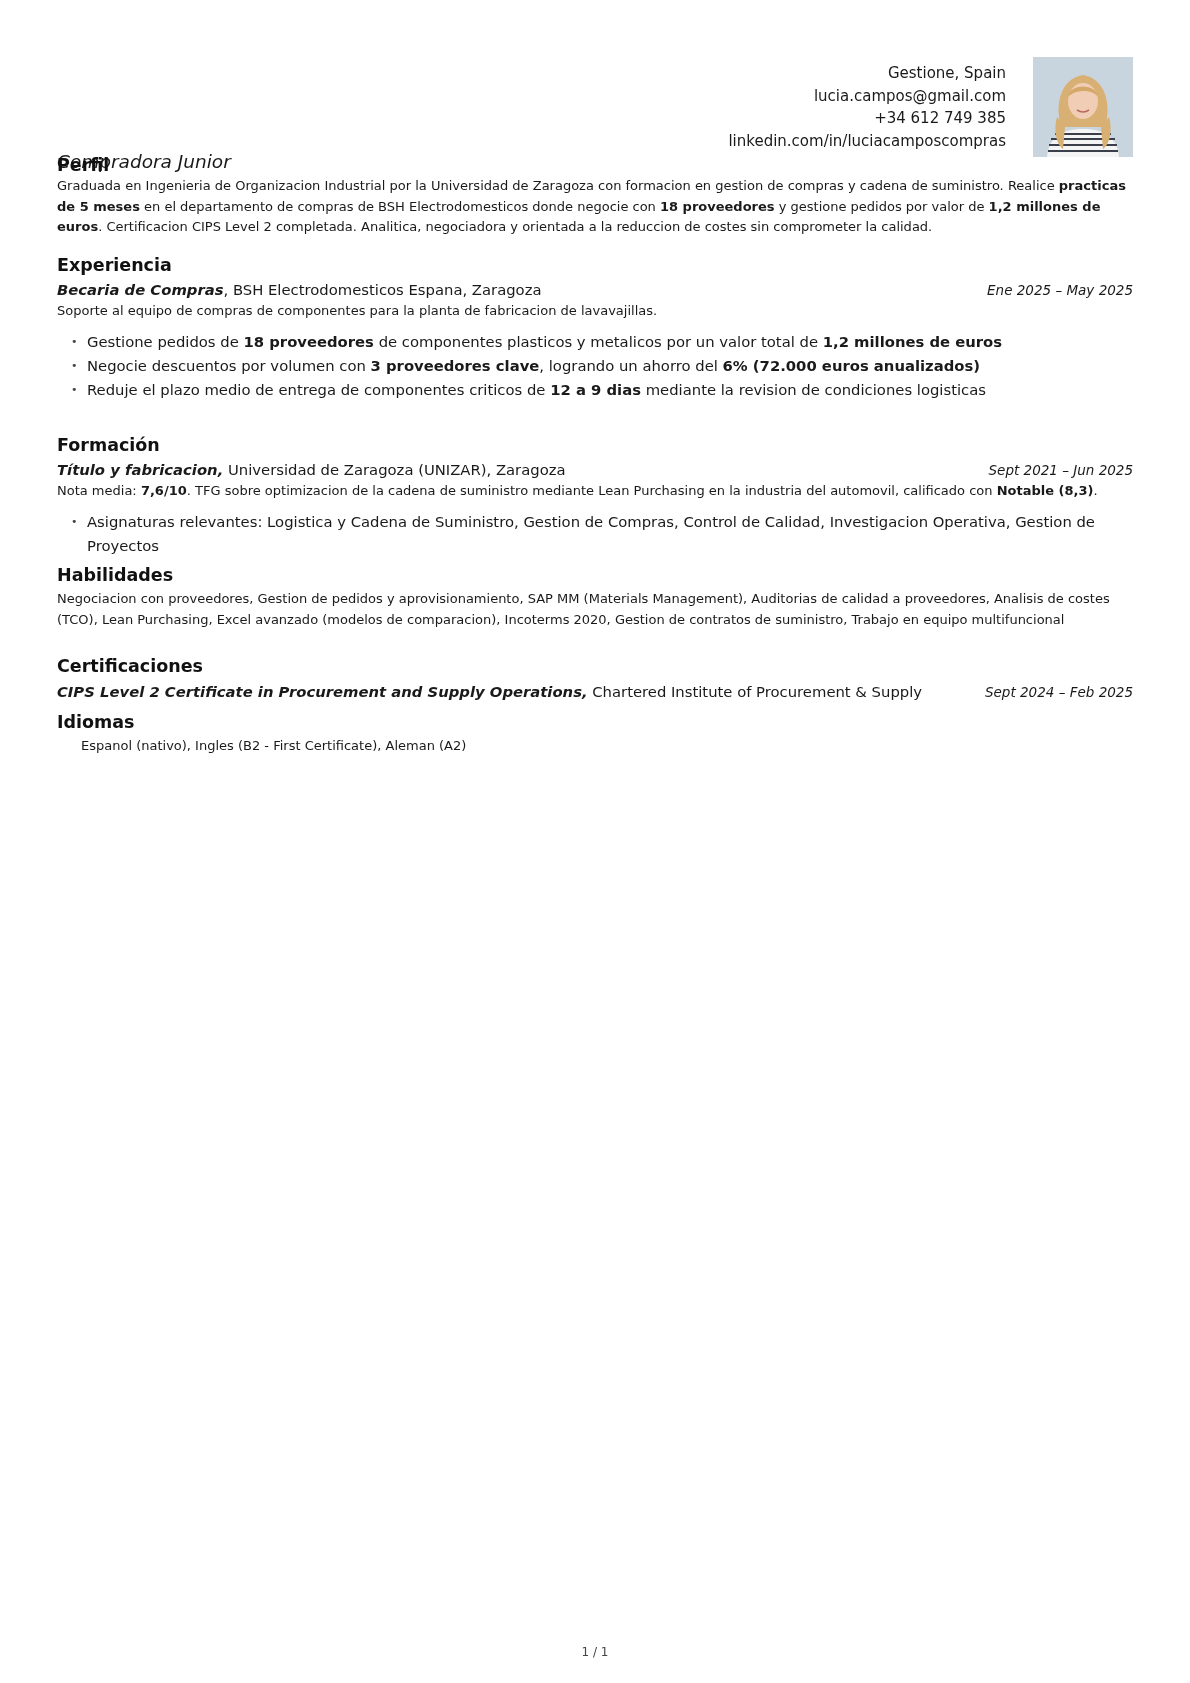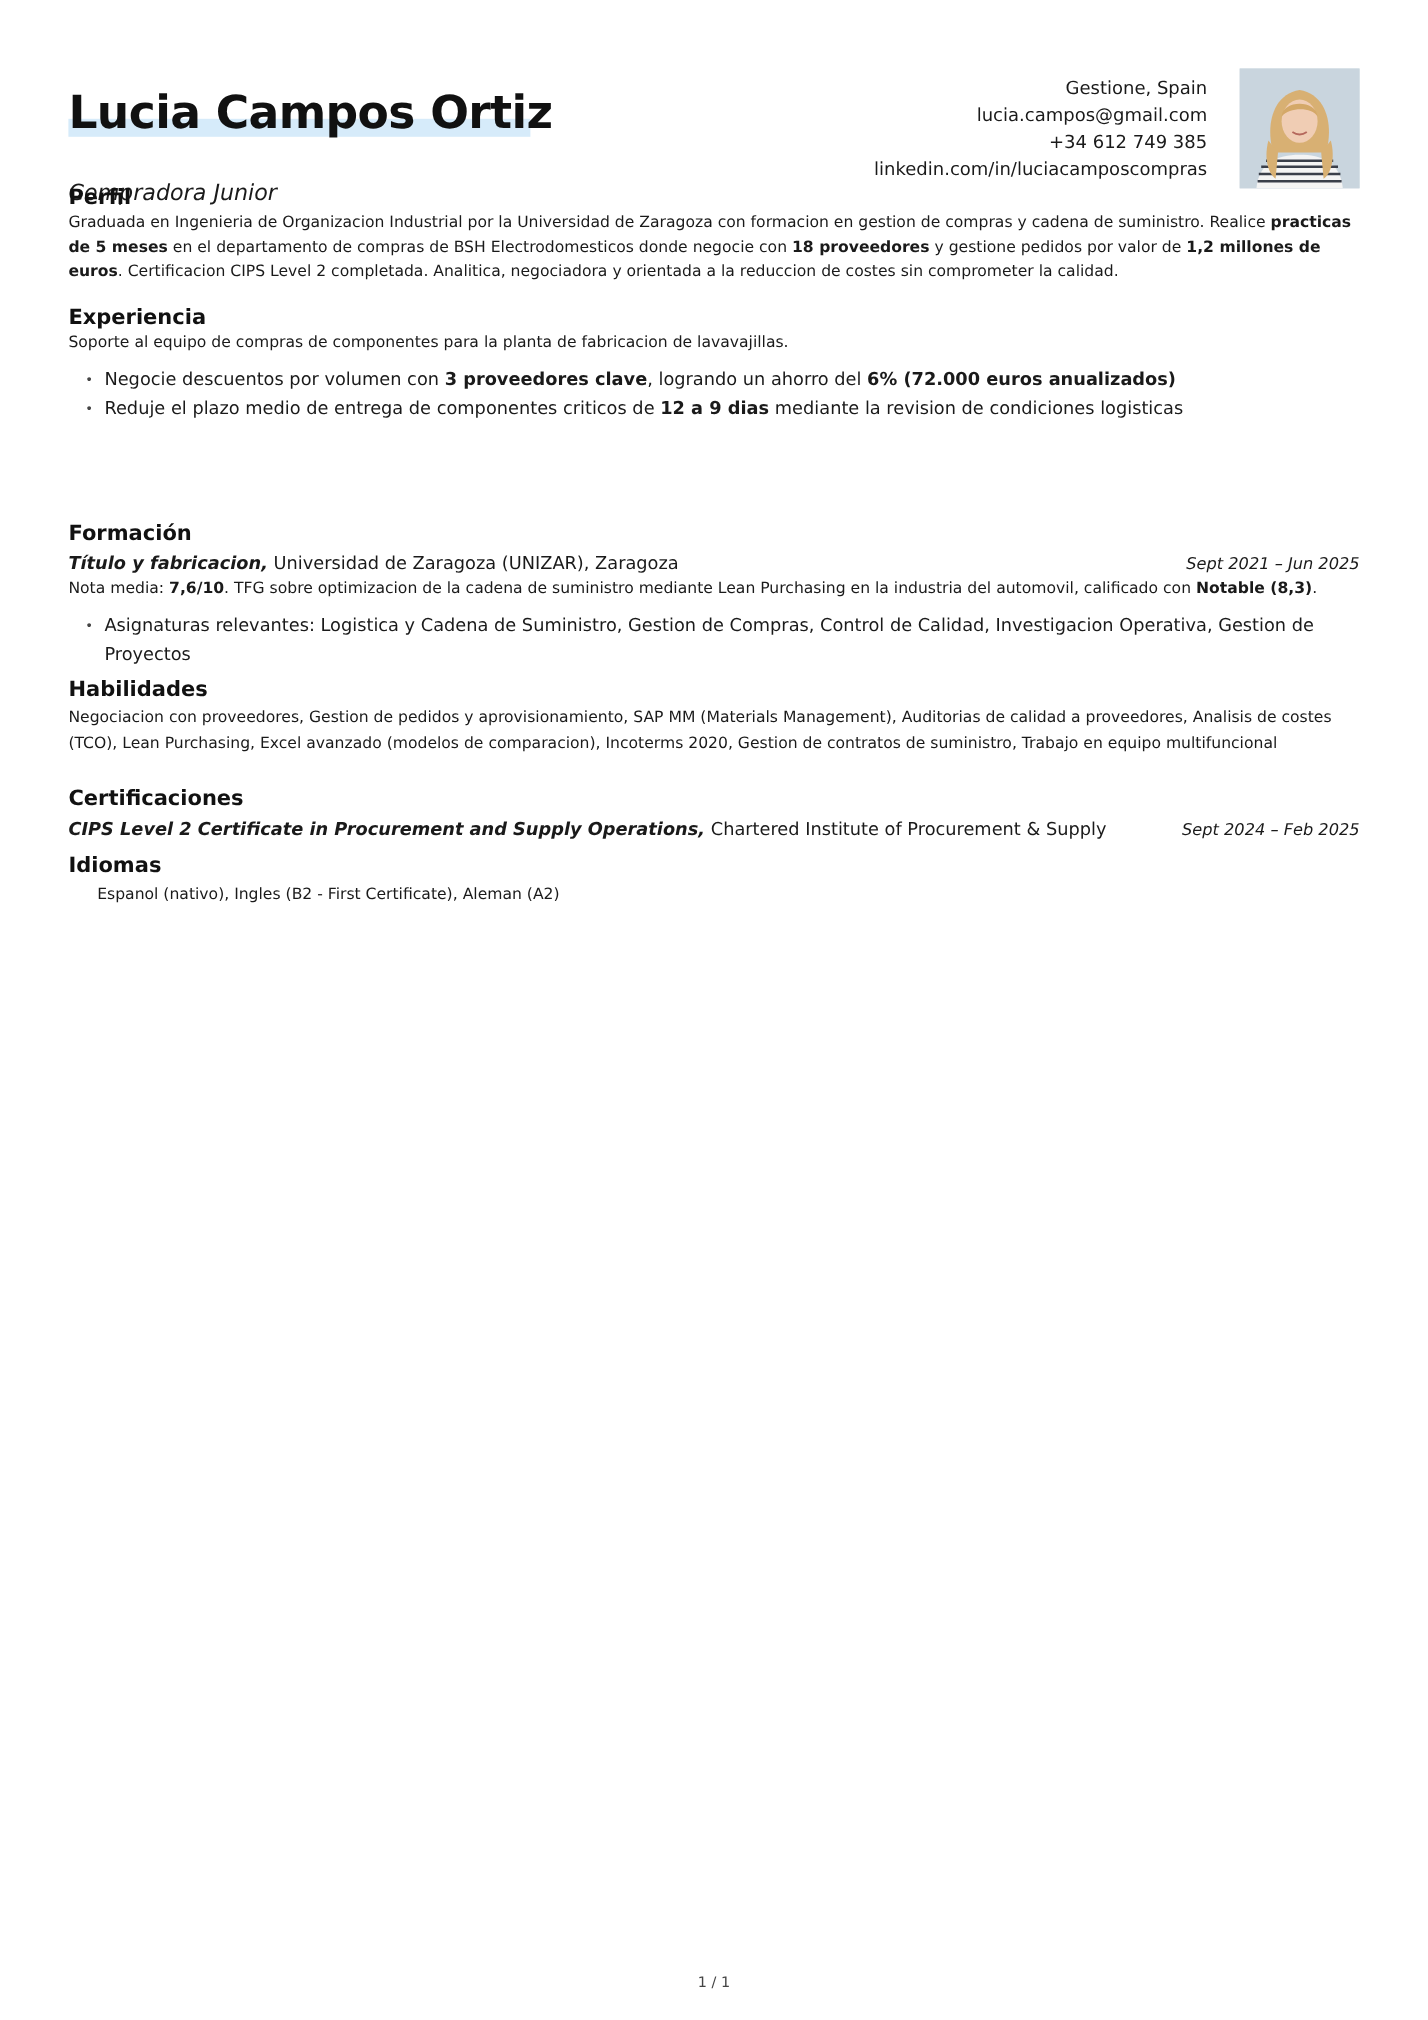--- a/index.html
+++ b/index.html
@@ -23,24 +23,20 @@
   li { font-size: 14.8px; line-height: 24px; position: relative; padding-left: 16px; }
   li::before { content: "•"; position: absolute; left: 0; top: 0; font-size: 11px; color: #444; }
   .footer { position: absolute; left: 0; width: 1190px; top: 1645px; text-align: center; font-size: 12px; color: #444; }
 </style>
 </head>
 <body>
 
 <div class="page">
 
   <div class="header">
-    <div class="name-wrap">
-      <div class="name-hl"></div>
-      <div class="name">Lucia Campos Ortiz</div>
-    </div>
     <div class="role">Compradora Junior</div>
 
     <div class="contact">
       <div>Gestione, Spain</div>
       <div>lucia.campos@gmail.com</div>
       <div>+34 612 749 385</div>
       <div>linkedin.com/in/luciacamposcompras</div>
     </div>
 
     <div class="photo">
@@ -63,22 +59,27 @@
     </div>
   </div>
 
   <div class="section" style="top:154px;">
     <h2 class="section-title">Perfil</h2>
     <p><span>Graduada en Ingenieria de Organizacion Industrial por la Universidad de Zaragoza con formacion en gestion de compras y cadena de suministro. Realice </span><b>practicas de 5 meses</b><span> en el departamento de compras de BSH Electrodomesticos donde negocie con </span><b>18 proveedores</b><span> y gestione pedidos por valor de </span><b>1,2 millones de euros</b><span>. Certificacion CIPS Level 2 completada. Analitica, negociadora y orientada a la reduccion de costes sin comprometer la calidad.</span></p>
   </div>
 
   <div class="section" style="top:254px;">
     <h2 class="section-title">Experiencia</h2>
+    <div class="row" style="margin-top:3px;">
+      <span><b><i>Becaria de Compras</i></b><span>, BSH Electrodomesticos Espana, Zaragoza</span></span>
+      <span class="date">Ene 2025 – May 2025</span>
+    </div>
     <p>Soporte al equipo de compras de componentes para la planta de fabricacion de lavavajillas.</p>
     <ul>
+      <li><span>Gestione pedidos de </span><b>18 proveedores</b><span> de componentes plasticos y metalicos por un valor total de </span><b>1,2 millones de euros</b></li>
       <li><span>Negocie descuentos por volumen con </span><b>3 proveedores clave</b><span>, logrando un ahorro del </span><b>6% (72.000 euros anualizados)</b></li>
       <li><span>Reduje el plazo medio de entrega de componentes criticos de </span><b>12 a 9 dias</b><span> mediante la revision de condiciones logisticas</span></li>
     </ul>
   </div>
 
   <div class="section" style="top:434px;">
     <h2 class="section-title">Formación</h2>
     <div class="row" style="margin-top:3px;">
       <span><b><i>Título y fabricacion,</i></b><span> Universidad de Zaragoza (UNIZAR), Zaragoza</span></span>
       <span class="date">Sept 2021 – Jun 2025</span>

